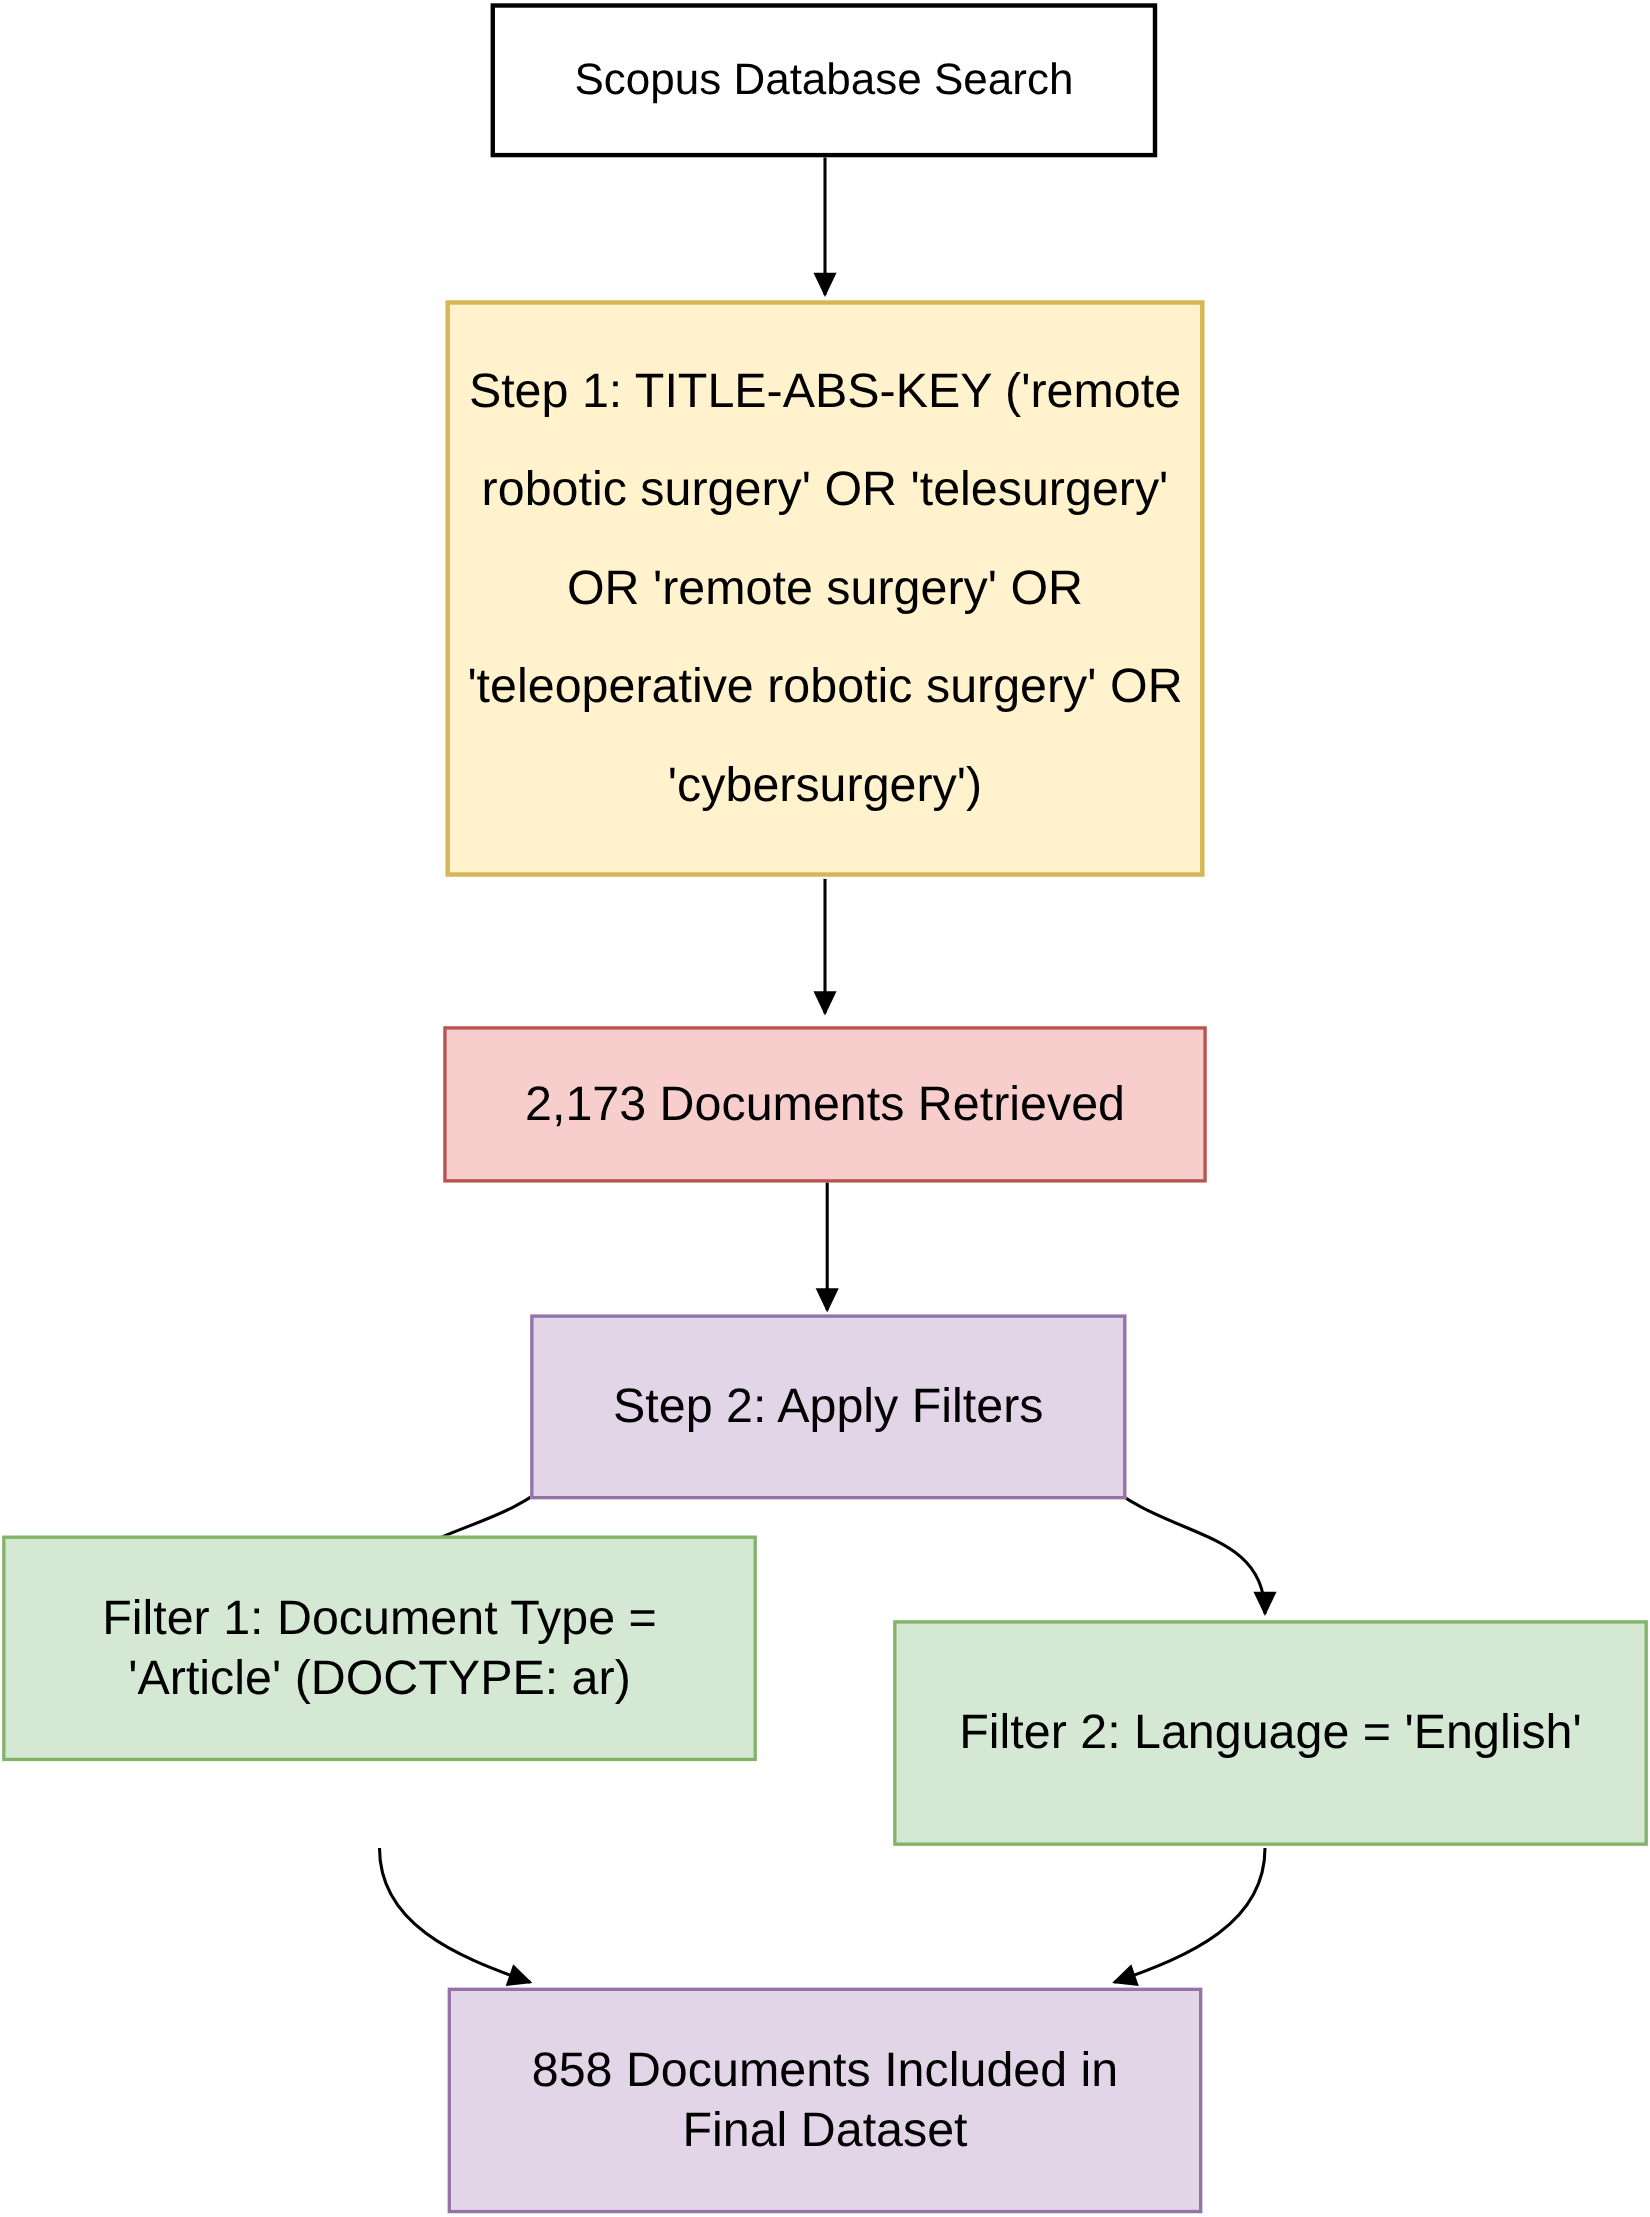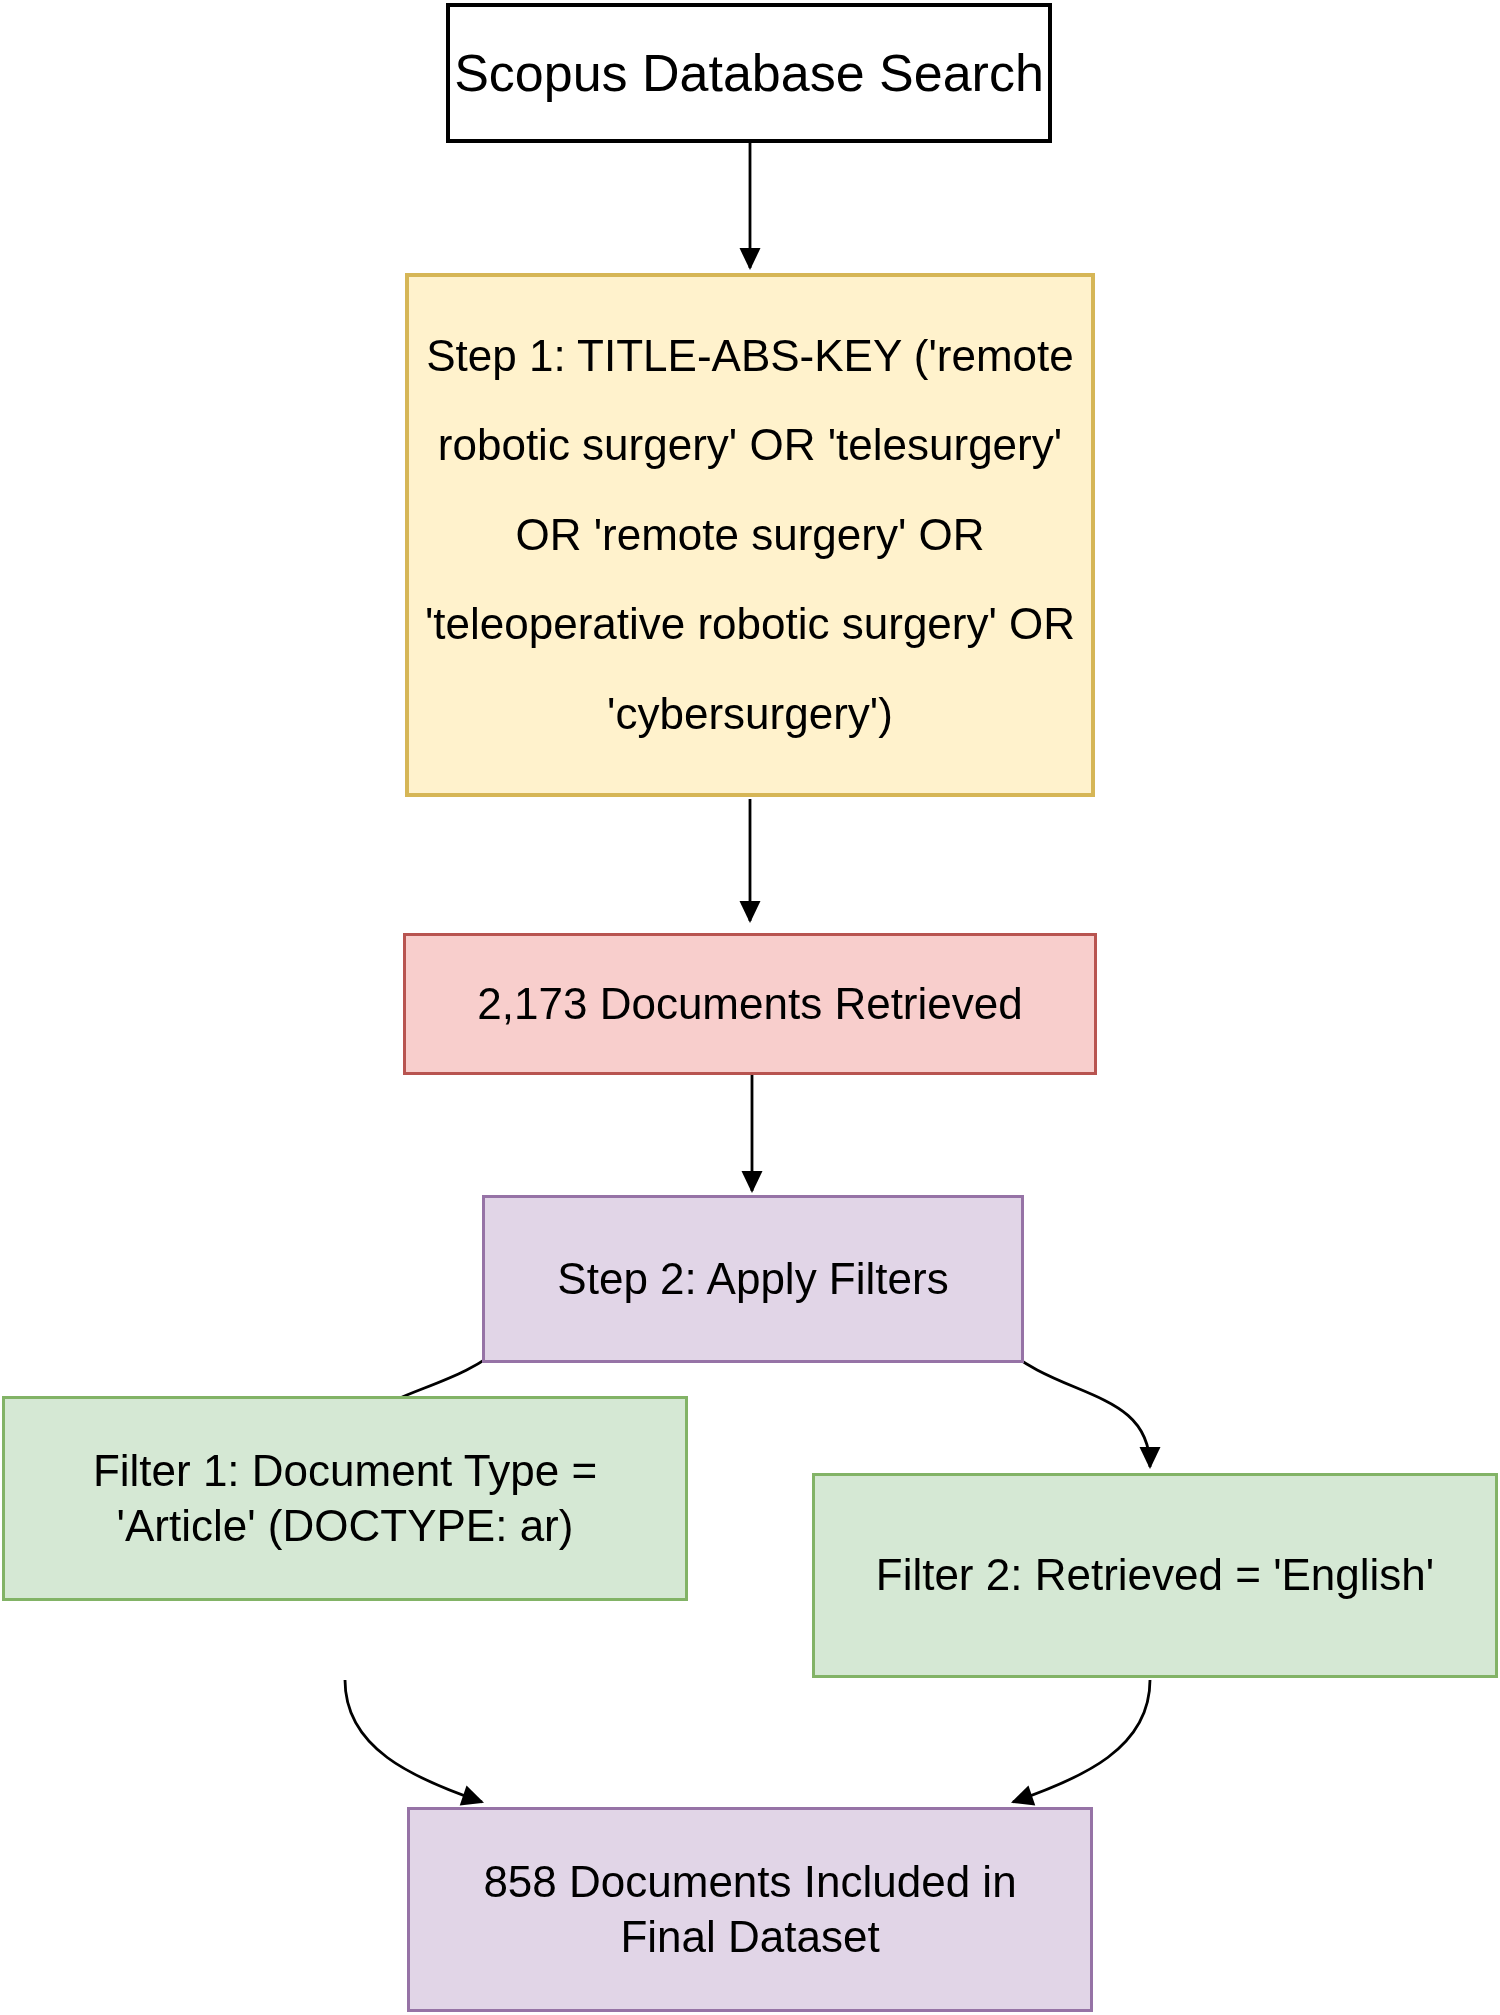--- a/index.html
+++ b/index.html
@@ -27,21 +27,21 @@
     justify-content: center;
     text-align: center;
     font-size: 44px;
     line-height: 1.24;
     color: var(--text, #000);
   }
   .node .line { white-space: nowrap; }
   .node-white {
     background: var(--node-white-fill, #fff);
     border: 4px solid var(--node-white-border, #000);
-    font-size: 52px;
+    font-size: 40px;
   }
   .node-yellow {
     background: var(--node-yellow-fill, #fff2cc);
     border: 4px solid var(--node-yellow-border, #d6b656);
   }
   .node-red {
     background: var(--node-red-fill, #f8cecc);
     border: 3px solid var(--node-red-border, #b85450);
   }
   .node-purple {
@@ -100,21 +100,21 @@
   <div class="node node-purple" id="node-step2">
     <div class="line">Step 2: Apply Filters</div>
   </div>
 
   <div class="node node-green" id="node-filter1">
     <div class="line">Filter 1: Document Type =</div>
     <div class="line">'Article' (DOCTYPE: ar)</div>
   </div>
 
   <div class="node node-green" id="node-filter2">
-    <div class="line">Filter 2: Retrieved = 'English'</div>
+    <div class="line">Filter 2: Language = 'English'</div>
   </div>
 
   <div class="node node-purple" id="node-final">
     <div class="line">858 Documents Included in</div>
     <div class="line">Final Dataset</div>
   </div>
 
 </div>
 
 </body></html>

